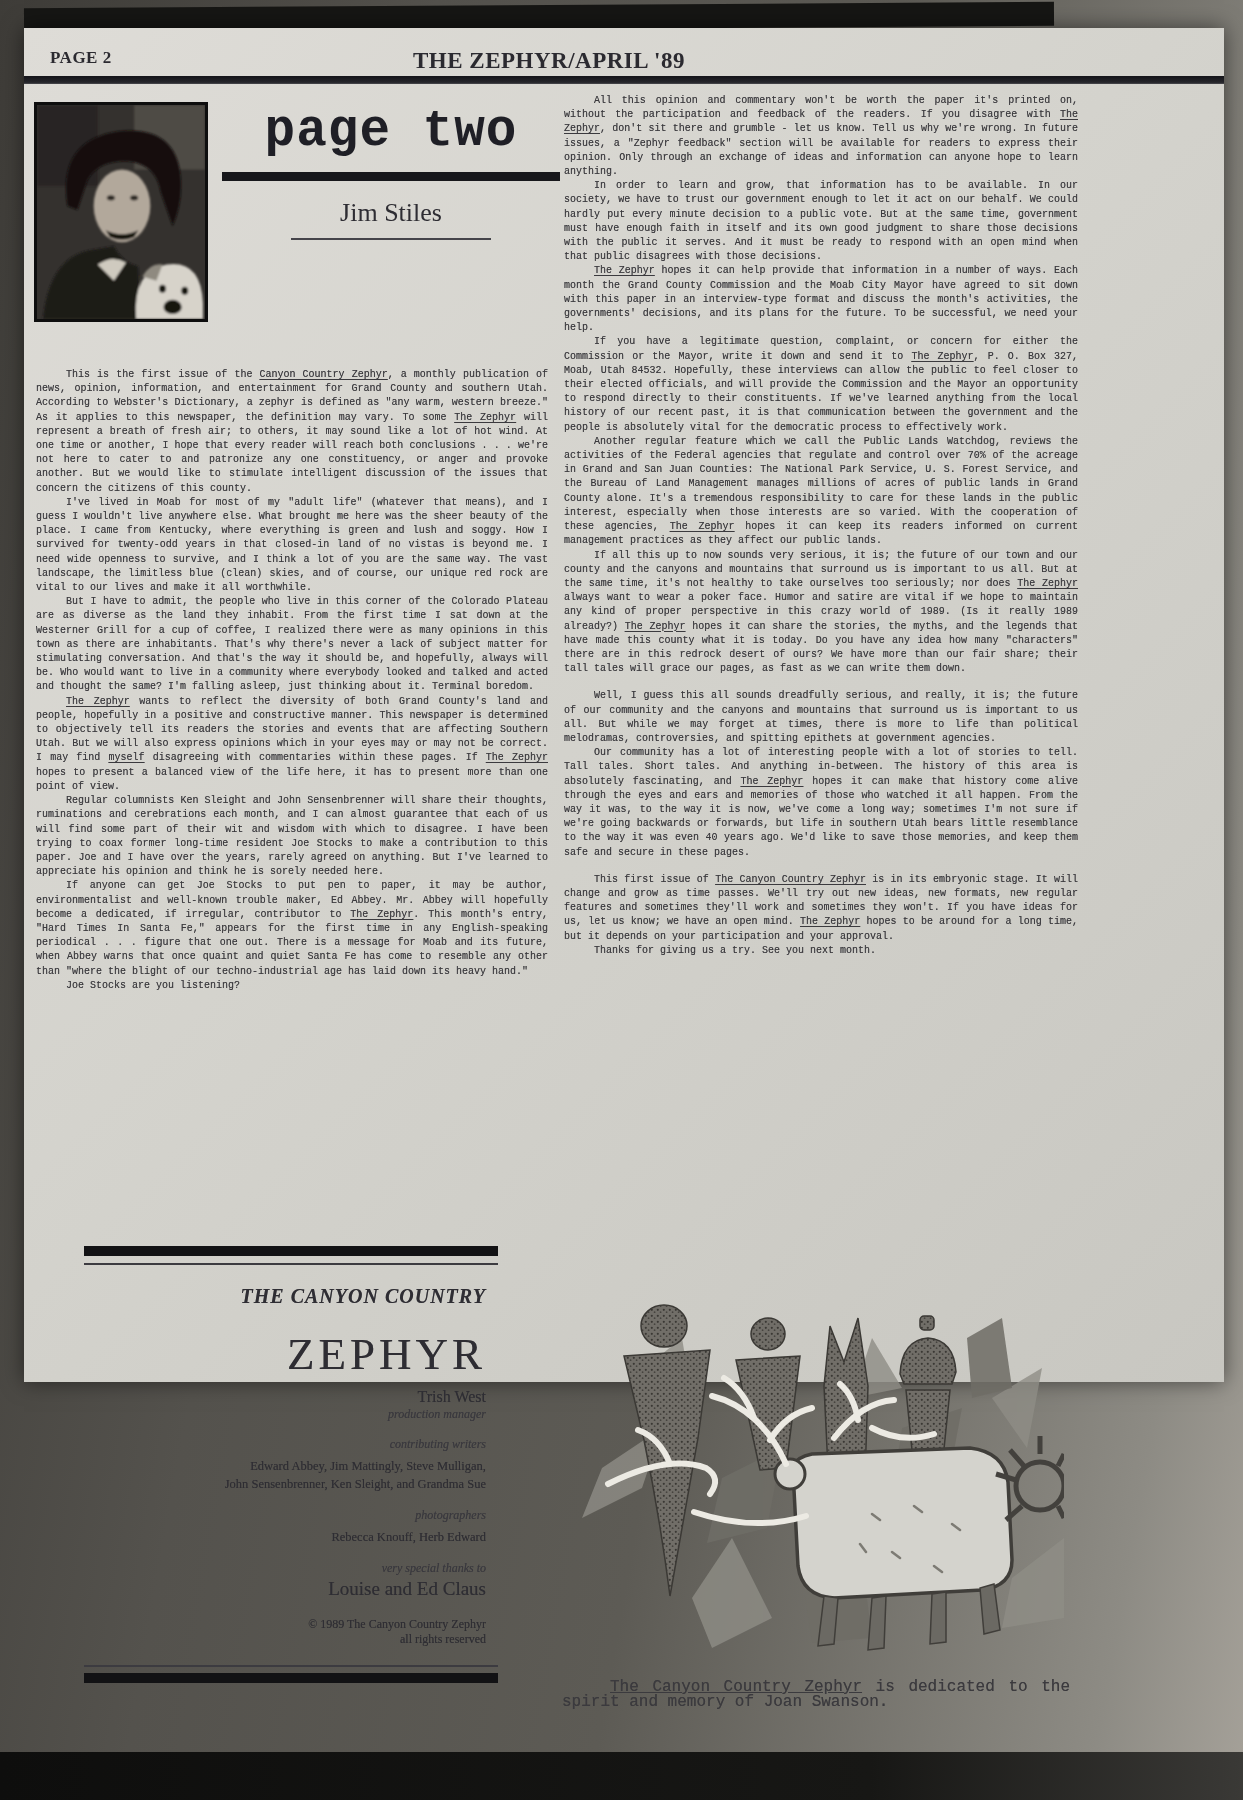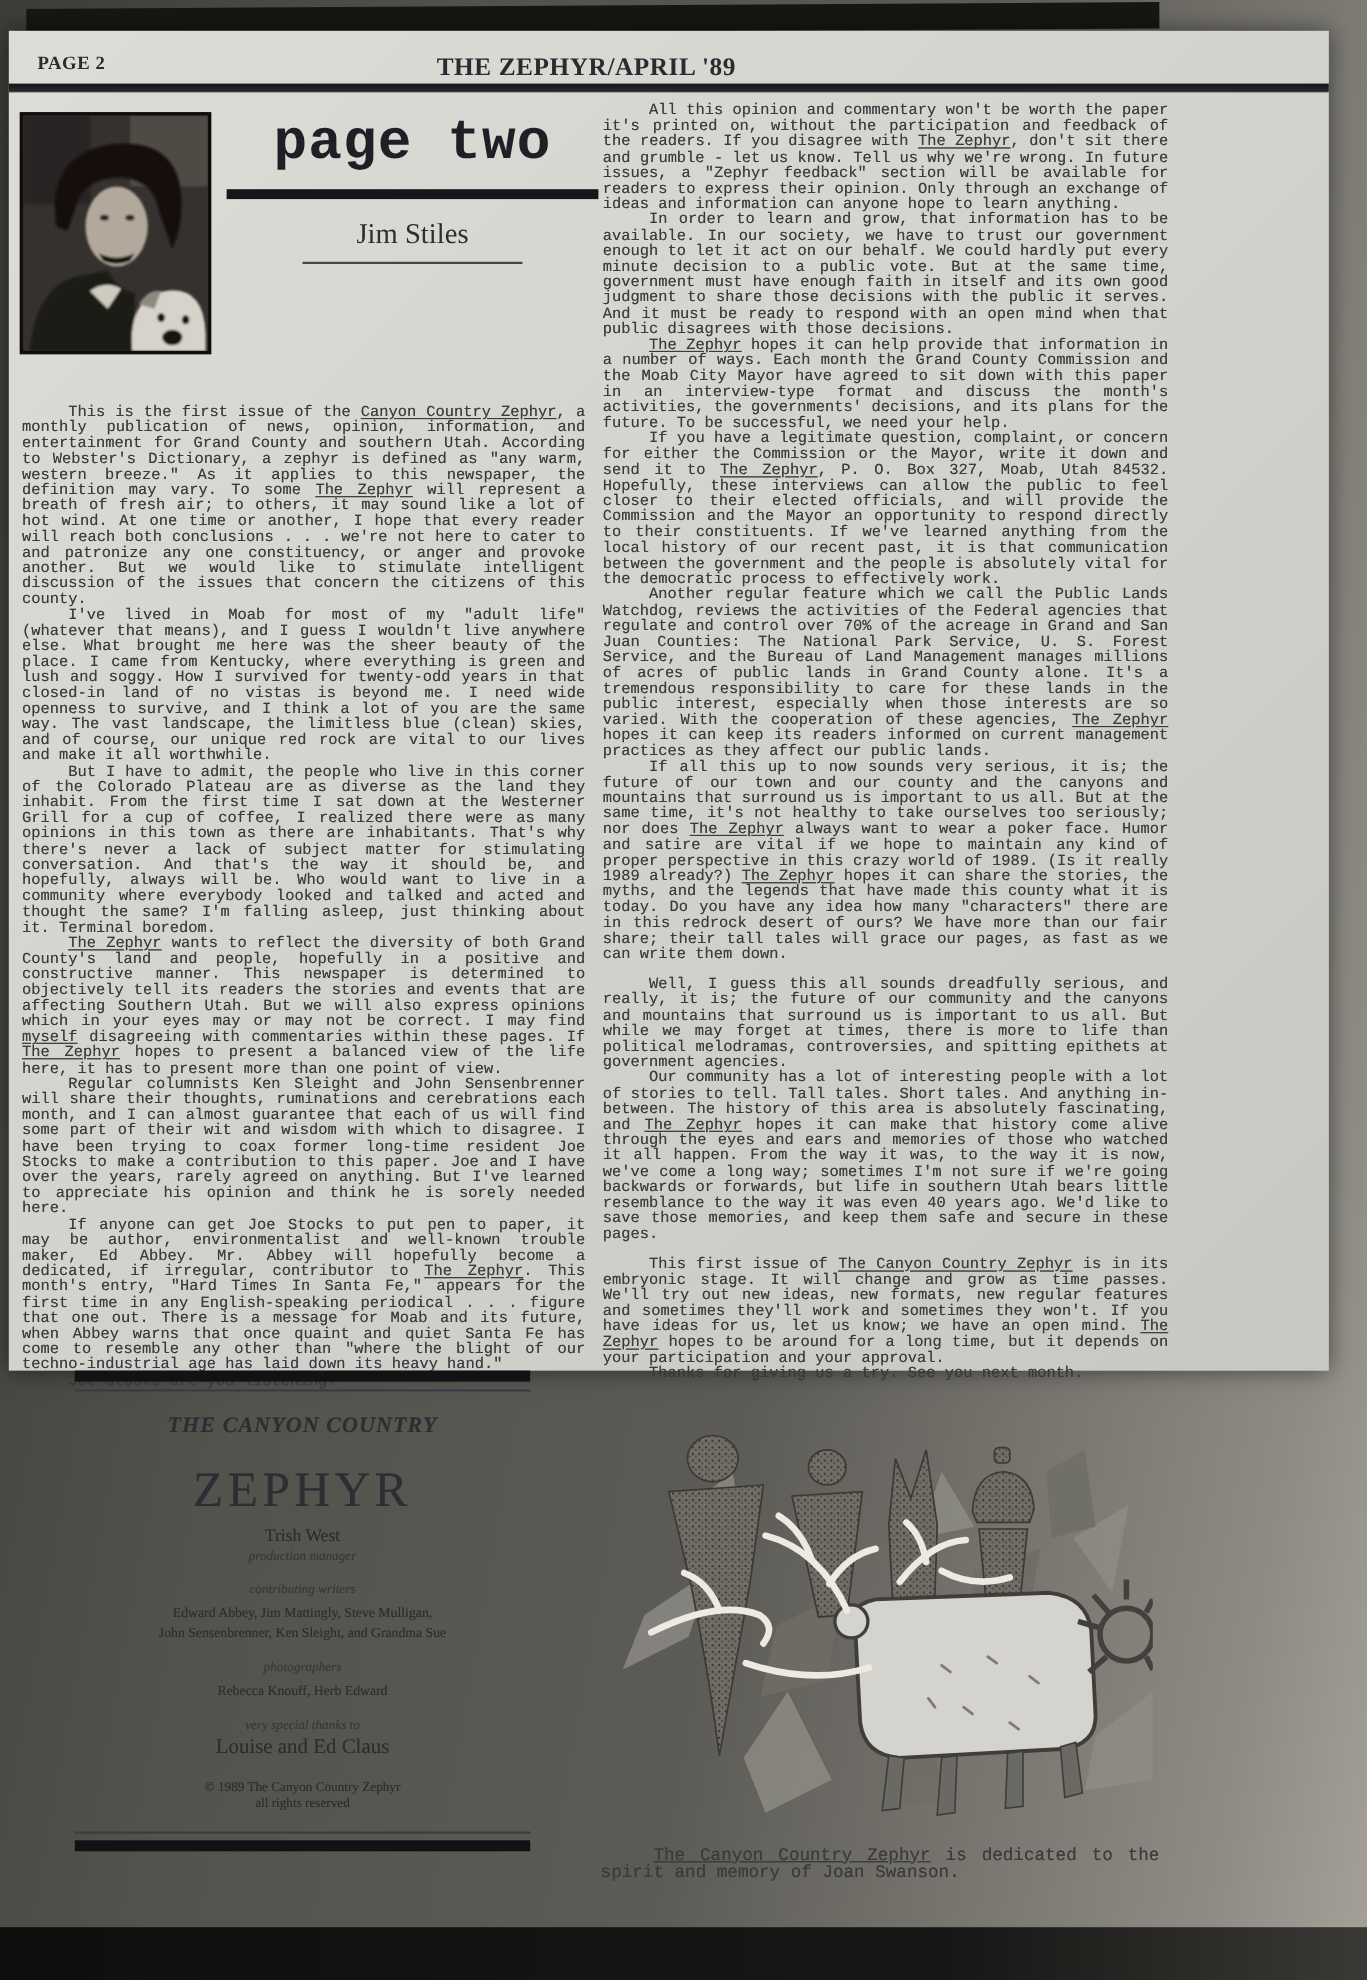--- a/index.html
+++ b/index.html
@@ -5,21 +5,21 @@
   html,body{margin:0;padding:0;}
   body{
     width:1243px;height:1800px;position:relative;overflow:hidden;
     background:linear-gradient(100deg,#3e3c38 0%,#54524d 28%,#5d5b55 58%,#8d8b84 90%,#a5a199 100%);
     font-family:"Liberation Sans",sans-serif;
   }
   .scan-band-top{position:absolute;left:24px;top:5px;width:1030px;height:24px;background:#161614;transform:rotate(-0.35deg);}
   .scan-band-bottom{position:absolute;left:0;top:1752px;width:1243px;height:48px;
     background:linear-gradient(90deg,#0e0e0d 0%,#171715 70%,#3a3936 100%);}
   .page{
-    position:absolute;left:8px;top:28px;width:1200px;height:1218px;
+    position:absolute;left:24px;top:28px;width:1200px;height:1354px;
     background:linear-gradient(135deg,#dedcd7 0%,#d4d3cd 45%,#c8c7c1 100%);
     box-shadow:0 0 20px rgba(0,0,0,.5);
   }
   
   .page-label{position:absolute;left:26px;top:20px;font-family:"Liberation Serif",serif;font-weight:bold;
     font-size:17px;color:#2b2a30;letter-spacing:.5px;}
   .paper-title{position:absolute;left:0;right:150px;top:20px;text-align:center;font-family:"Liberation Serif",serif;
     font-weight:bold;font-size:23px;color:#2b2a30;letter-spacing:.5px;}
   .header-rule{position:absolute;left:0;top:48px;width:100%;height:8px;
     background:linear-gradient(180deg,#141419 0%,#26262b 80%,#4c4c50 100%);}
@@ -27,33 +27,33 @@
   .photo{position:absolute;left:10px;top:74px;width:174px;height:220px;border:3px solid #0e0e0e;
     background:#2c2a28;box-sizing:border-box;}
   .photo svg{width:100%;height:100%;display:block;}
   .headblock{position:absolute;left:198px;top:78px;width:338px;text-align:center;}
   .page-two-title{font-family:Liberation Mono, monospace;font-weight:bold;font-size:51px;
     color:#1f1f26;letter-spacing:1px;line-height:1;text-align:center;}
   .title-bar{height:9px;background:#17171b;margin:15px 0 17px;}
   .byline{font-family:"Liberation Serif",serif;font-size:26px;color:#2e2d33;}
   .byline-rule{height:2px;background:#45444a;width:200px;margin:10px auto 0;}
   
-  .col{position:absolute;font-family:"Liberation Mono","DejaVu Sans Mono",monospace;font-size:14px;
+  .col{position:absolute;font-family:"Liberation Mono","DejaVu Sans Mono",monospace;font-size:10px;
     line-height:14.2px;color:#3b3a3e;text-align:justify;text-shadow:0 0 .5px rgba(40,40,45,.55);}
   .col p{margin:0;text-indent:3em;}
   .col u{text-underline-offset:2px;}
   .col-left{left:12px;top:340px;width:512px;}
   .col-right{left:540px;top:66px;width:514px;}
   .col-right p:nth-of-type(7),.col-right p:nth-of-type(9){margin-top:13px;}
   
   .masthead{position:absolute;left:60px;top:1218px;width:414px;text-align:center;
     font-family:"Liberation Serif",serif;color:#2e2d33;text-shadow:0 0 .5px rgba(40,40,45,.5);}
   .mast-bar{height:10px;background:#121214;}
   .mast-line{height:2px;background:#3c3b40;margin-top:7px;}
-  .mast-content{padding:20px 12px 0;}
+  .mast-content{padding:20px 12px 0;text-align:right;}
   .mast-kicker{font-style:italic;font-weight:bold;font-size:20px;letter-spacing:1px;}
   .mast-name{font-size:45px;letter-spacing:4px;margin-top:20px;}
   .mast-addr{margin-top:16px;font-weight:bold;font-size:13px;line-height:1.55;}
   .mast-person{margin-top:8px;font-size:16px;}
   .mast-role{font-style:italic;font-size:12px;margin-top:1px;color:#3a393f;}
   .mast-label{font-style:italic;font-size:12px;margin-top:15px;color:#3a393f;}
   .mast-names{font-size:12.5px;line-height:1.45;margin-top:5px;}
   .mast-thanks-name{font-size:19px;margin-top:2px;}
   .mast-copy{font-size:12px;margin-top:17px;}
   .mast-rights{font-size:12px;}

